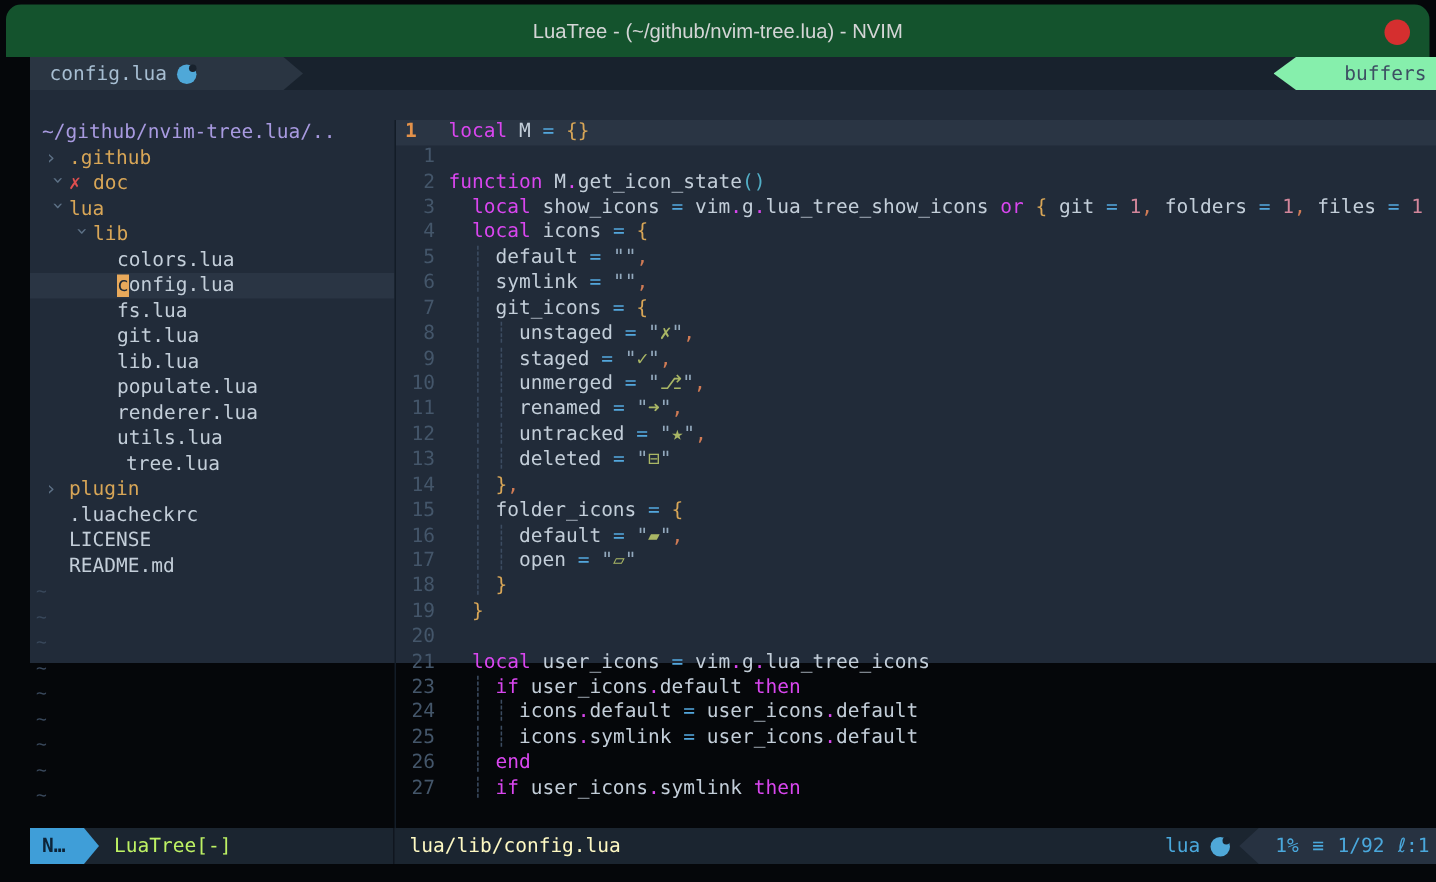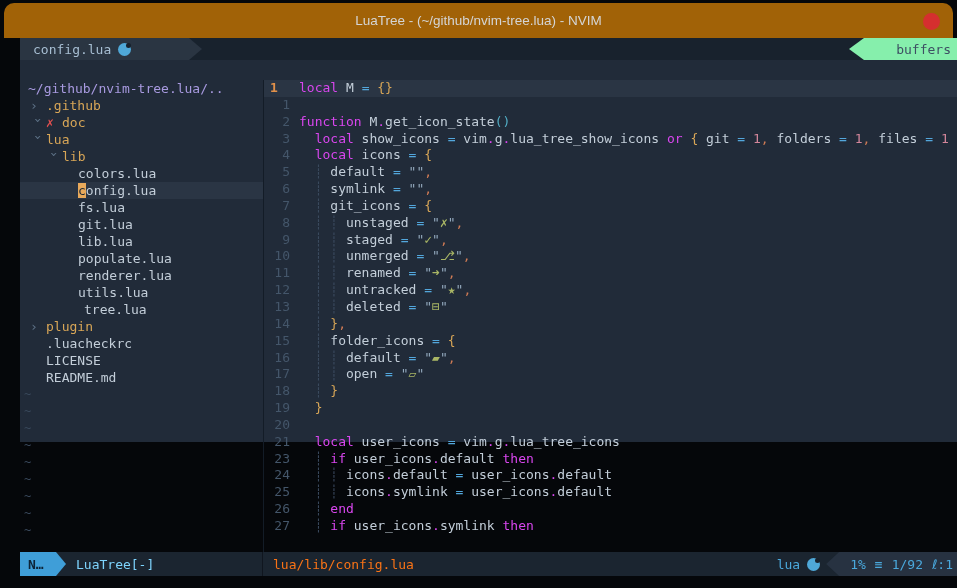--- a/index.html
+++ b/index.html
@@ -1,21 +1,21 @@
 <!DOCTYPE html>
 <html><head>
 <meta charset="utf-8">
 <style>
   * { margin:0; padding:0; box-sizing:border-box; }
   html,body { width:957px; height:588px; background:#05070a; overflow:hidden;
               font-family:"DejaVu Sans Mono","DejaVu Sans",monospace; }
 
   
   .titlebar { position:absolute; left:4px; top:3px; width:949px; height:35px;
-              background:#a16207; border-radius:10px 10px 0 0;
+              background:#14532d; border-radius:10px 10px 0 0;
               display:flex; align-items:center; justify-content:center; }
   .title-text { font-family:"Liberation Sans","DejaVu Sans",sans-serif;
                 font-size:13.5px; color:#d4d5d6; }
   .close-btn { position:absolute; right:13px; top:10px; width:17px; height:17px;
                border-radius:50%; background:#d52f2f; }
 
   .term { position:absolute; left:20px; top:38px; width:941px; height:404px;
           background:#212b39; }
 
   
@@ -68,23 +68,23 @@
   .tk-pu { color:#d07b55; }
   .tk-g  { color:#3c4c61; }
 
   
   .statusline { height:24px; display:flex; background:#1b2530; font-size:13px; }
   .st-left { width:243px; flex:none; display:flex; align-items:center;
              border-right:1px solid #10161f; }
   .mode-seg { height:24px; width:46px; flex:none; background:#3f9ed8; color:#0d2438;
               font-weight:bold; display:flex; align-items:center; padding-left:8px;
               clip-path:polygon(0 0,calc(100% - 10px) 0,100% 50%,calc(100% - 10px) 100%,0 100%); }
-  .tree-status-label { color:#7dd3fc; margin-left:10px; }
+  .tree-status-label { color:#bef264; margin-left:10px; }
   .st-right { flex:1; display:flex; align-items:center; padding-left:10px; }
-  .file-path { color:#f97316; }
+  .file-path { color:#fef9c3; }
   .st-end { margin-left:auto; display:flex; align-items:center; height:24px; }
   .ft { display:flex; align-items:center; gap:7px; color:#4aa8dc; margin-right:6px; }
   .pos-seg { height:24px; background:#273241; display:flex; align-items:center;
              gap:9px; padding:0 8px 0 24px; color:#4aa8dc;
              clip-path:polygon(13px 0,100% 0,100% 100%,13px 100%,0 50%); }
   .cmdline { height:24px; }
 </style>
 </head>
 <body>
 

